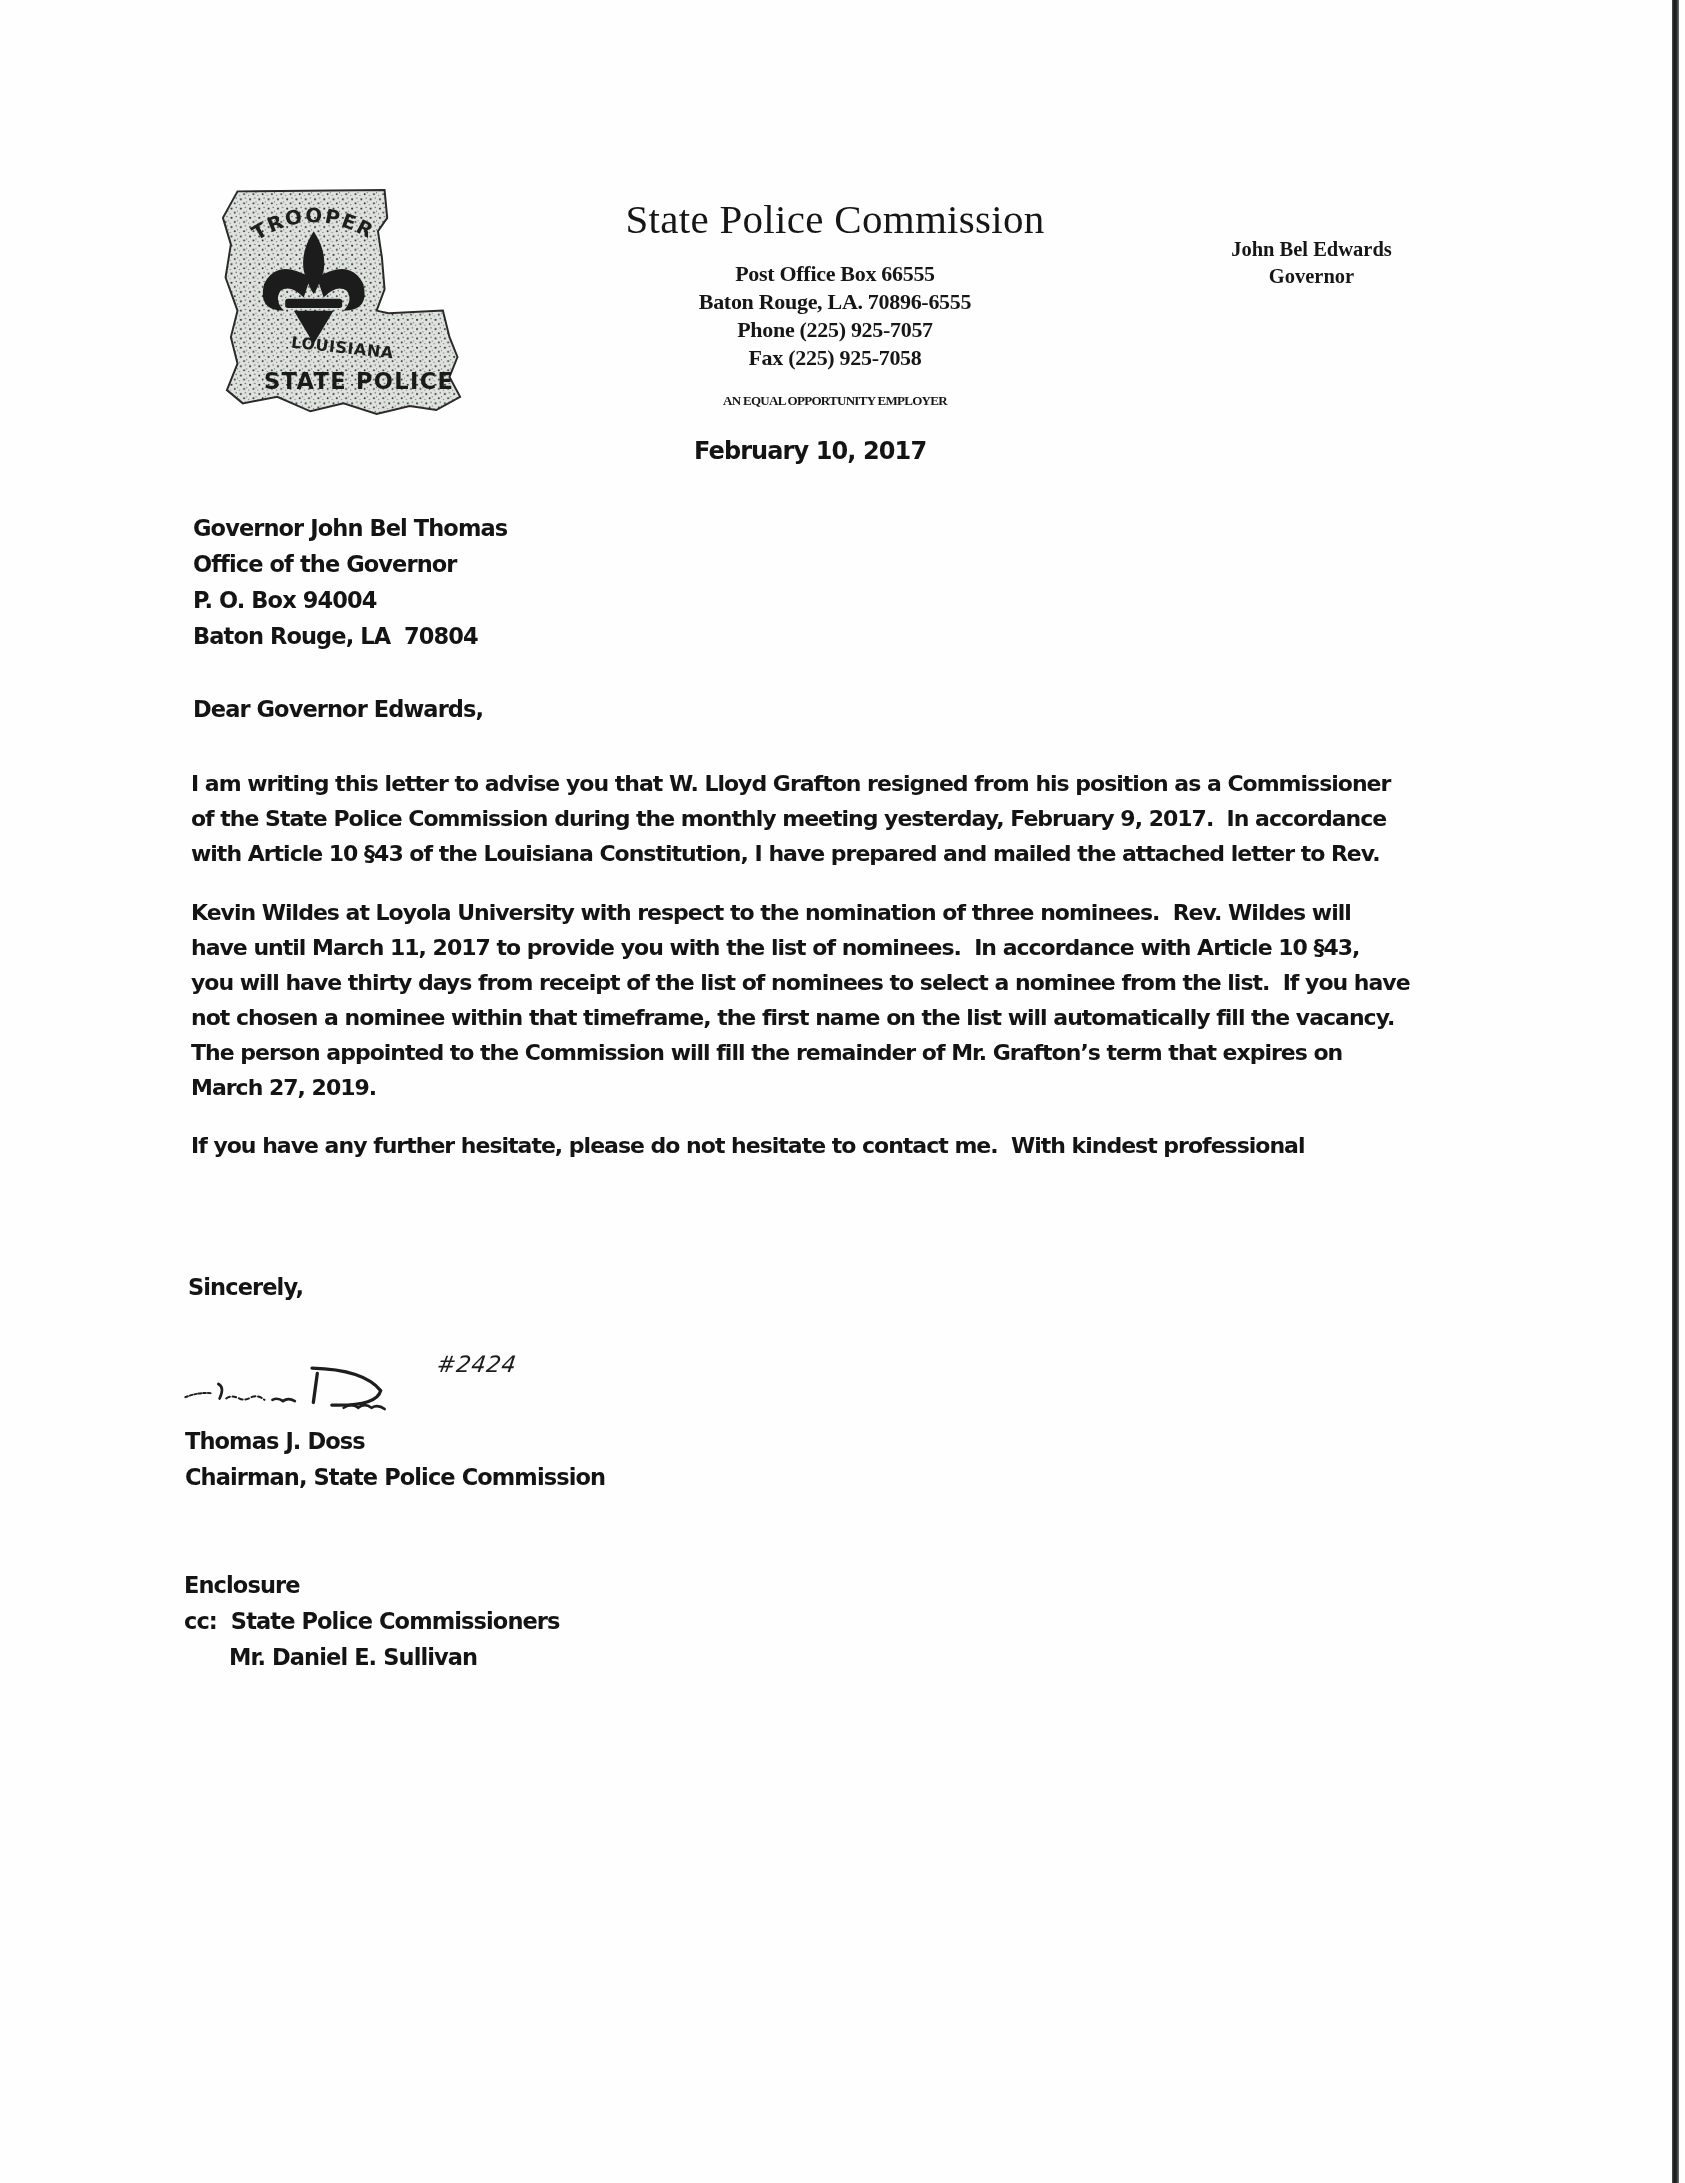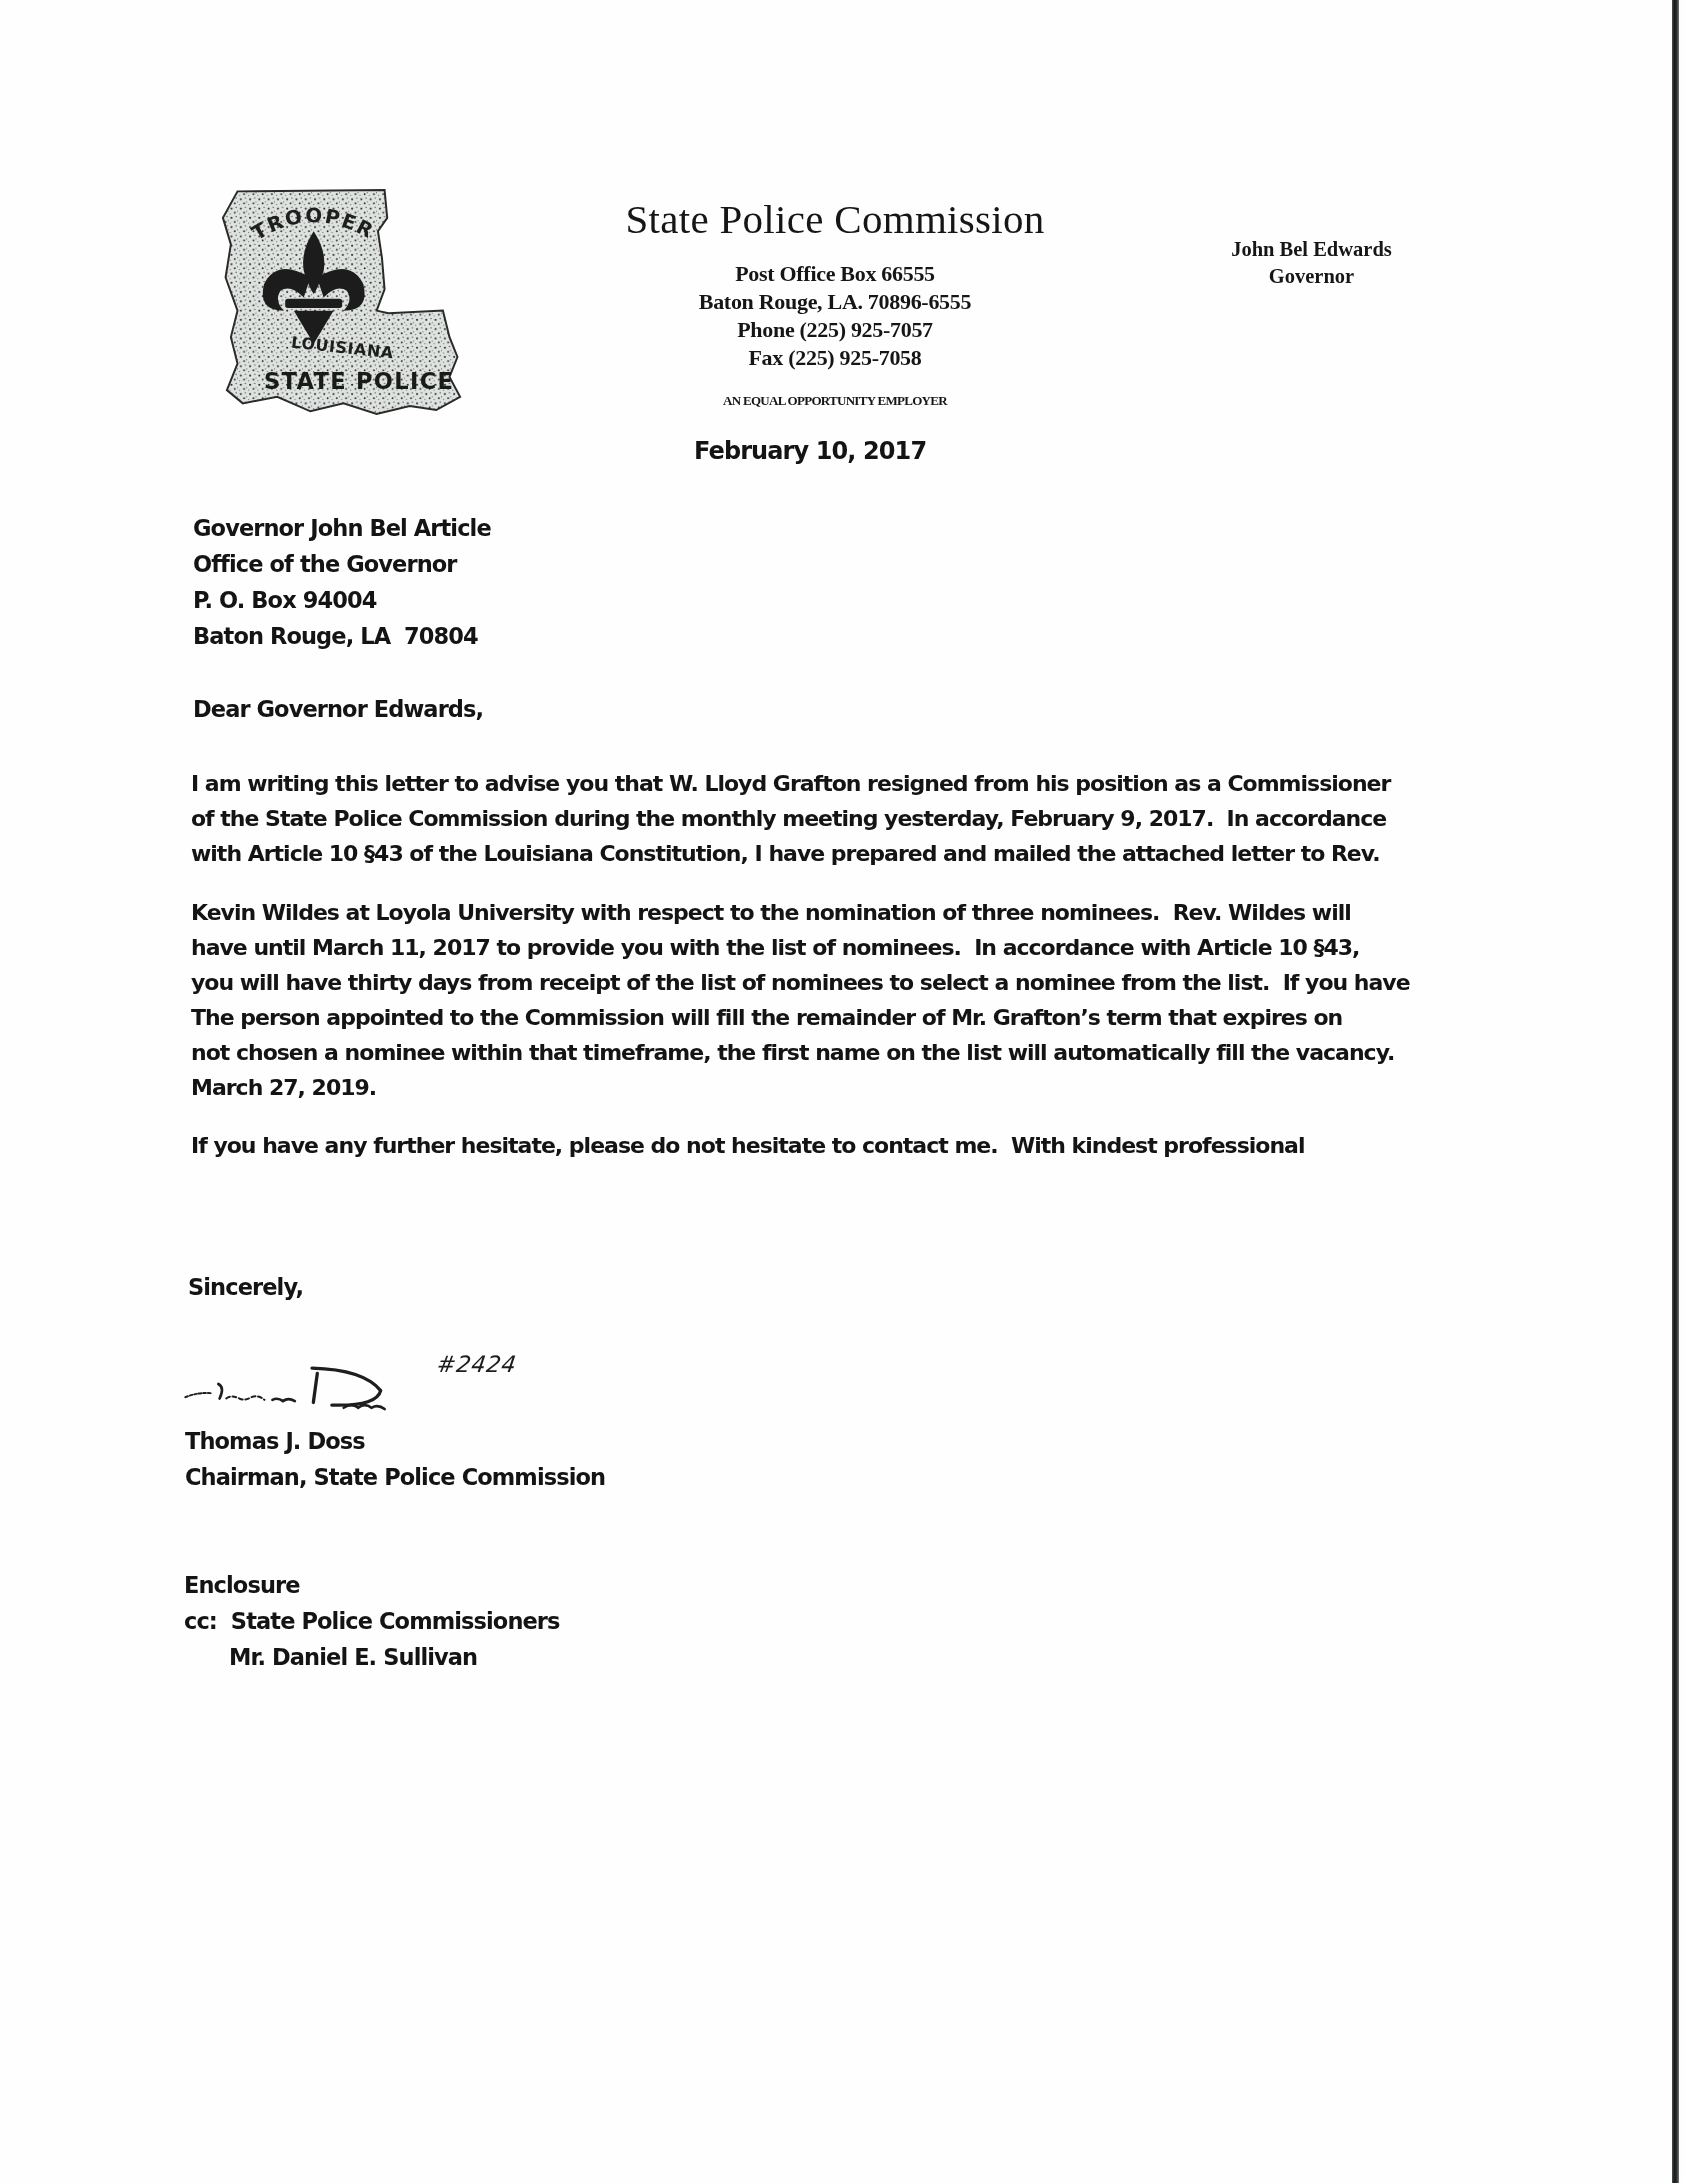--- a/index.html
+++ b/index.html
@@ -204,37 +204,37 @@
   </div>
 
   <div class="lh-right">
     <div>John Bel Edwards</div>
     <div>Governor</div>
   </div>
 
   <div class="letter date">February 10, 2017</div>
 
   <div class="letter address">
-    <div>Governor John Bel Article</div>
+    <div>Governor John Bel Thomas</div>
     <div>Office of the Governor</div>
     <div>P. O. Box 94004</div>
     <div style="white-space: pre;">Baton Rouge, LA  70804</div>
   </div>
 
   <div class="letter salutation">Dear Governor Edwards,</div>
 
   <div class="letter paragraph p1">
     <span class="p-line">I am writing this letter to advise you that W. Lloyd Grafton resigned from his position as a Commissioner</span>
     <span class="p-line" style="white-space: pre;">of the State Police Commission during the monthly meeting yesterday, February 9, 2017.  In accordance</span>
     <span class="p-line">with Article 10 §43 of the Louisiana Constitution, I have prepared and mailed the attached letter to Rev.</span>
     <span class="p-line" style="white-space: pre; margin-top: 24px;">Kevin Wildes at Loyola University with respect to the nomination of three nominees.  Rev. Wildes will</span>
     <span class="p-line" style="white-space: pre;">have until March 11, 2017 to provide you with the list of nominees.  In accordance with Article 10 §43,</span>
     <span class="p-line" style="white-space: pre;">you will have thirty days from receipt of the list of nominees to select a nominee from the list.  If you have</span>
+    <span class="p-line">not chosen a nominee within that timeframe, the first name on the list will automatically fill the vacancy.</span>
     <span class="p-line">The person appointed to the Commission will fill the remainder of Mr. Grafton’s term that expires on</span>
-    <span class="p-line">not chosen a nominee within that timeframe, the first name on the list will automatically fill the vacancy.</span>
     <span class="p-line">March 27, 2019.</span>
   </div>
 
   <div class="letter paragraph p2">
     <span class="p-line" style="white-space: pre;">If you have any further hesitate, please do not hesitate to contact me.  With kindest professional</span>
   </div>
 
   <div class="letter closing">Sincerely,</div>
 
   <div class="signature">

